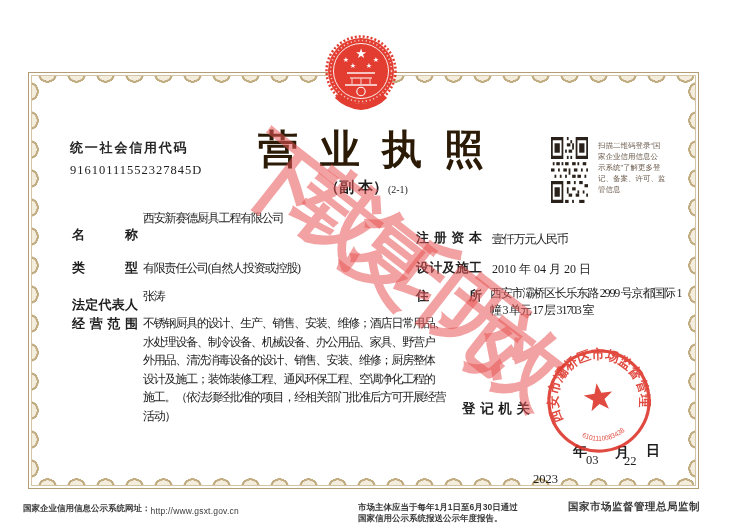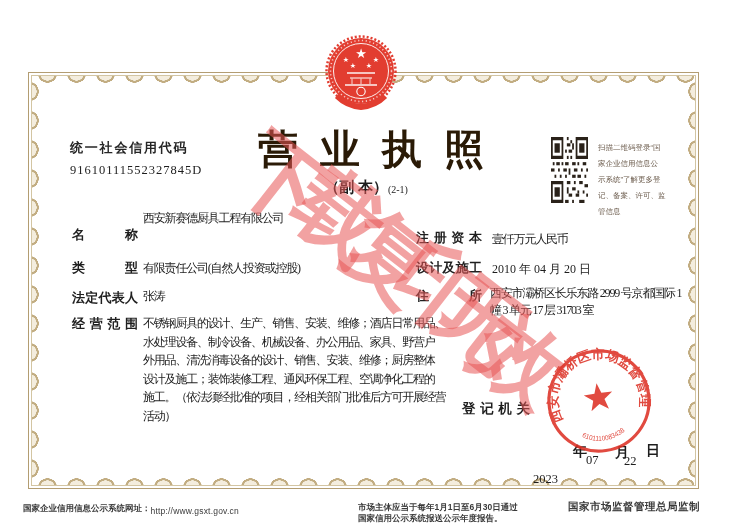--- a/index.html
+++ b/index.html
@@ -34,21 +34,21 @@
     font-weight:bold; font-size:13px; letter-spacing:1.8px; color:#262626; }
   .code-value { position:absolute; left:70px; top:163px; font-size:12.5px; letter-spacing:1px; color:#1d1d1d; }
   .title { position:absolute; left:258px; top:122px; font-size:40px; font-weight:bold;
     letter-spacing:22px; color:#2a1a06; white-space:nowrap; }
   .subtitle-row { position:absolute; left:256px; top:178px; width:220px; text-align:center;
     font-size:15px; color:#1d1d1d; font-weight:bold; }
   .copy-index { font-size:10px; font-weight:normal; vertical-align:-1px; letter-spacing:0; }
 
   .qr { position:absolute; left:551px; top:137px; width:37px; height:66px; }
   .qr-caption { position:absolute; left:598px; top:140px; width:84px;
-    font-family:"Liberation Sans","DejaVu Sans",sans-serif; font-size:7.5px; line-height:16px;
+    font-family:"Liberation Sans","DejaVu Sans",sans-serif; font-size:7.5px; line-height:11px;
     color:#6a5a4b; white-space:pre-line; }
 
   
   .lbl { position:absolute; font-family:"Liberation Sans","DejaVu Sans",sans-serif;
     font-weight:bold; font-size:13px; color:#1f1f1f; text-align:justify; text-align-last:justify; }
   .lbl.left { left:72px; width:66px; }
   .lbl.right { left:416px; width:66px; }
   .val { position:absolute; font-size:12px; letter-spacing:-1.2px; color:#1d1d1d; white-space:pre; }
   .val.multi { white-space:pre-line; line-height:18.6px;font-family:Liberation Serif, serif; }
 
@@ -172,21 +172,21 @@
 示系统”了解更多登
 记、备案、许可、监
 管信息</div>
 
 <div class="lbl left" style="top:226px">名称</div>
 <div class="val" style="left:143px; top:210px">西安新赛德厨具工程有限公司</div>
 
 <div class="lbl left" style="top:259px">类型</div>
 <div class="val" style="left:143px; top:260px">有限责任公司(自然人投资或控股)</div>
 
-<div class="lbl left" style="top:289px">法定代表人</div>
+<div class="lbl left" style="top:296px">法定代表人</div>
 <div class="val" style="left:143px; top:288px">张涛</div>
 
 <div class="lbl left" style="top:315px">经营范围</div>
 <div class="val multi" style="left:143px; top:314px">不锈钢厨具的设计、生产、销售、安装、维修；酒店日常用品、
 水处理设备、制冷设备、机械设备、办公用品、家具、野营户
 外用品、清洗消毒设备的设计、销售、安装、维修；厨房整体
 设计及施工；装饰装修工程、通风环保工程、空调净化工程的
 施工。（依法须经批准的项目，经相关部门批准后方可开展经营
 活动）</div>
 
@@ -197,21 +197,21 @@
 <div class="val" style="left:492px; top:261px; letter-spacing:0">2010 年 04 月 20 日</div>
 
 <div class="lbl right" style="top:287px">住所</div>
 <div class="val multi" style="left:490px; top:285px; line-height:17px">西安市灞桥区长乐东路 2999 号京都国际 1
 幢 3 单元 17 层 31703 室</div>
 
 <div class="reg-authority">登记机关</div>
 
 <span class="date-part" style="left:533px; top:472px">2023</span>
 <span class="date-unit" style="left:573px; top:443px">年</span>
-<span class="date-part" style="left:586px; top:453px">07</span>
+<span class="date-part" style="left:586px; top:453px">03</span>
 <span class="date-unit" style="left:615px; top:444px">月</span>
 <span class="date-part" style="left:624px; top:454px">22</span>
 <span class="date-unit" style="left:646px; top:442px">日</span>
 
 <svg class="seal" viewBox="0 0 110 110">
   <circle cx="55" cy="55" r="50" fill="none" stroke="#dd3226" stroke-width="3.2"></circle>
   <path id="sealArc" d="M 16.5 69.5 A 41.5 41.5 0 1 1 93.5 69.5" fill="none"></path>
   <text font-size="13" font-weight="bold" fill="#dd3226" font-family="'Liberation Sans','DejaVu Sans',sans-serif">
     <textPath href="#sealArc" startOffset="0" textLength="172" lengthAdjust="spacingAndGlyphs">西安市灞桥区市场监督管理局</textPath>
   </text>

